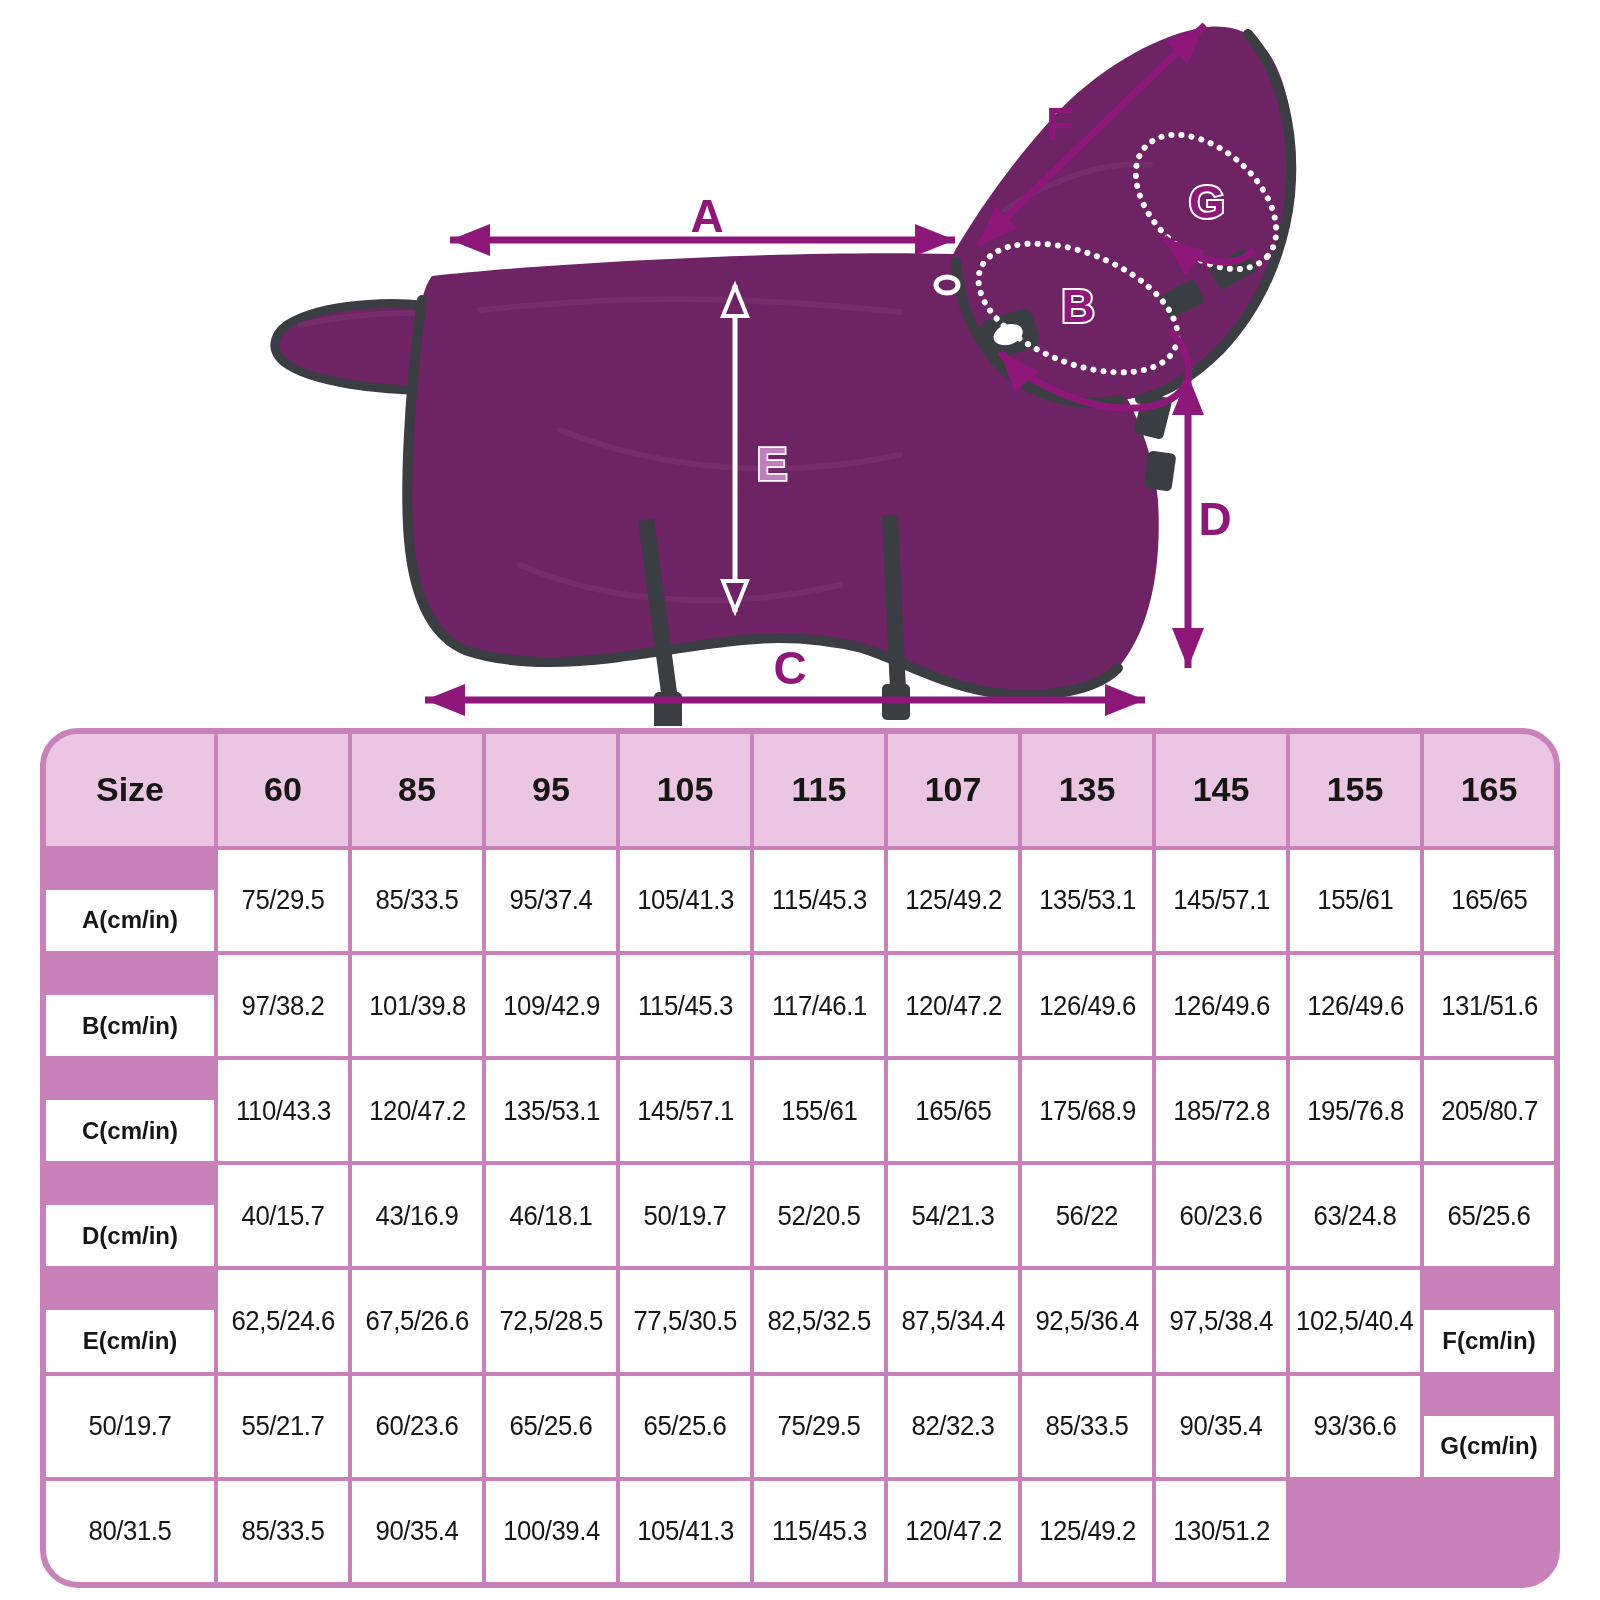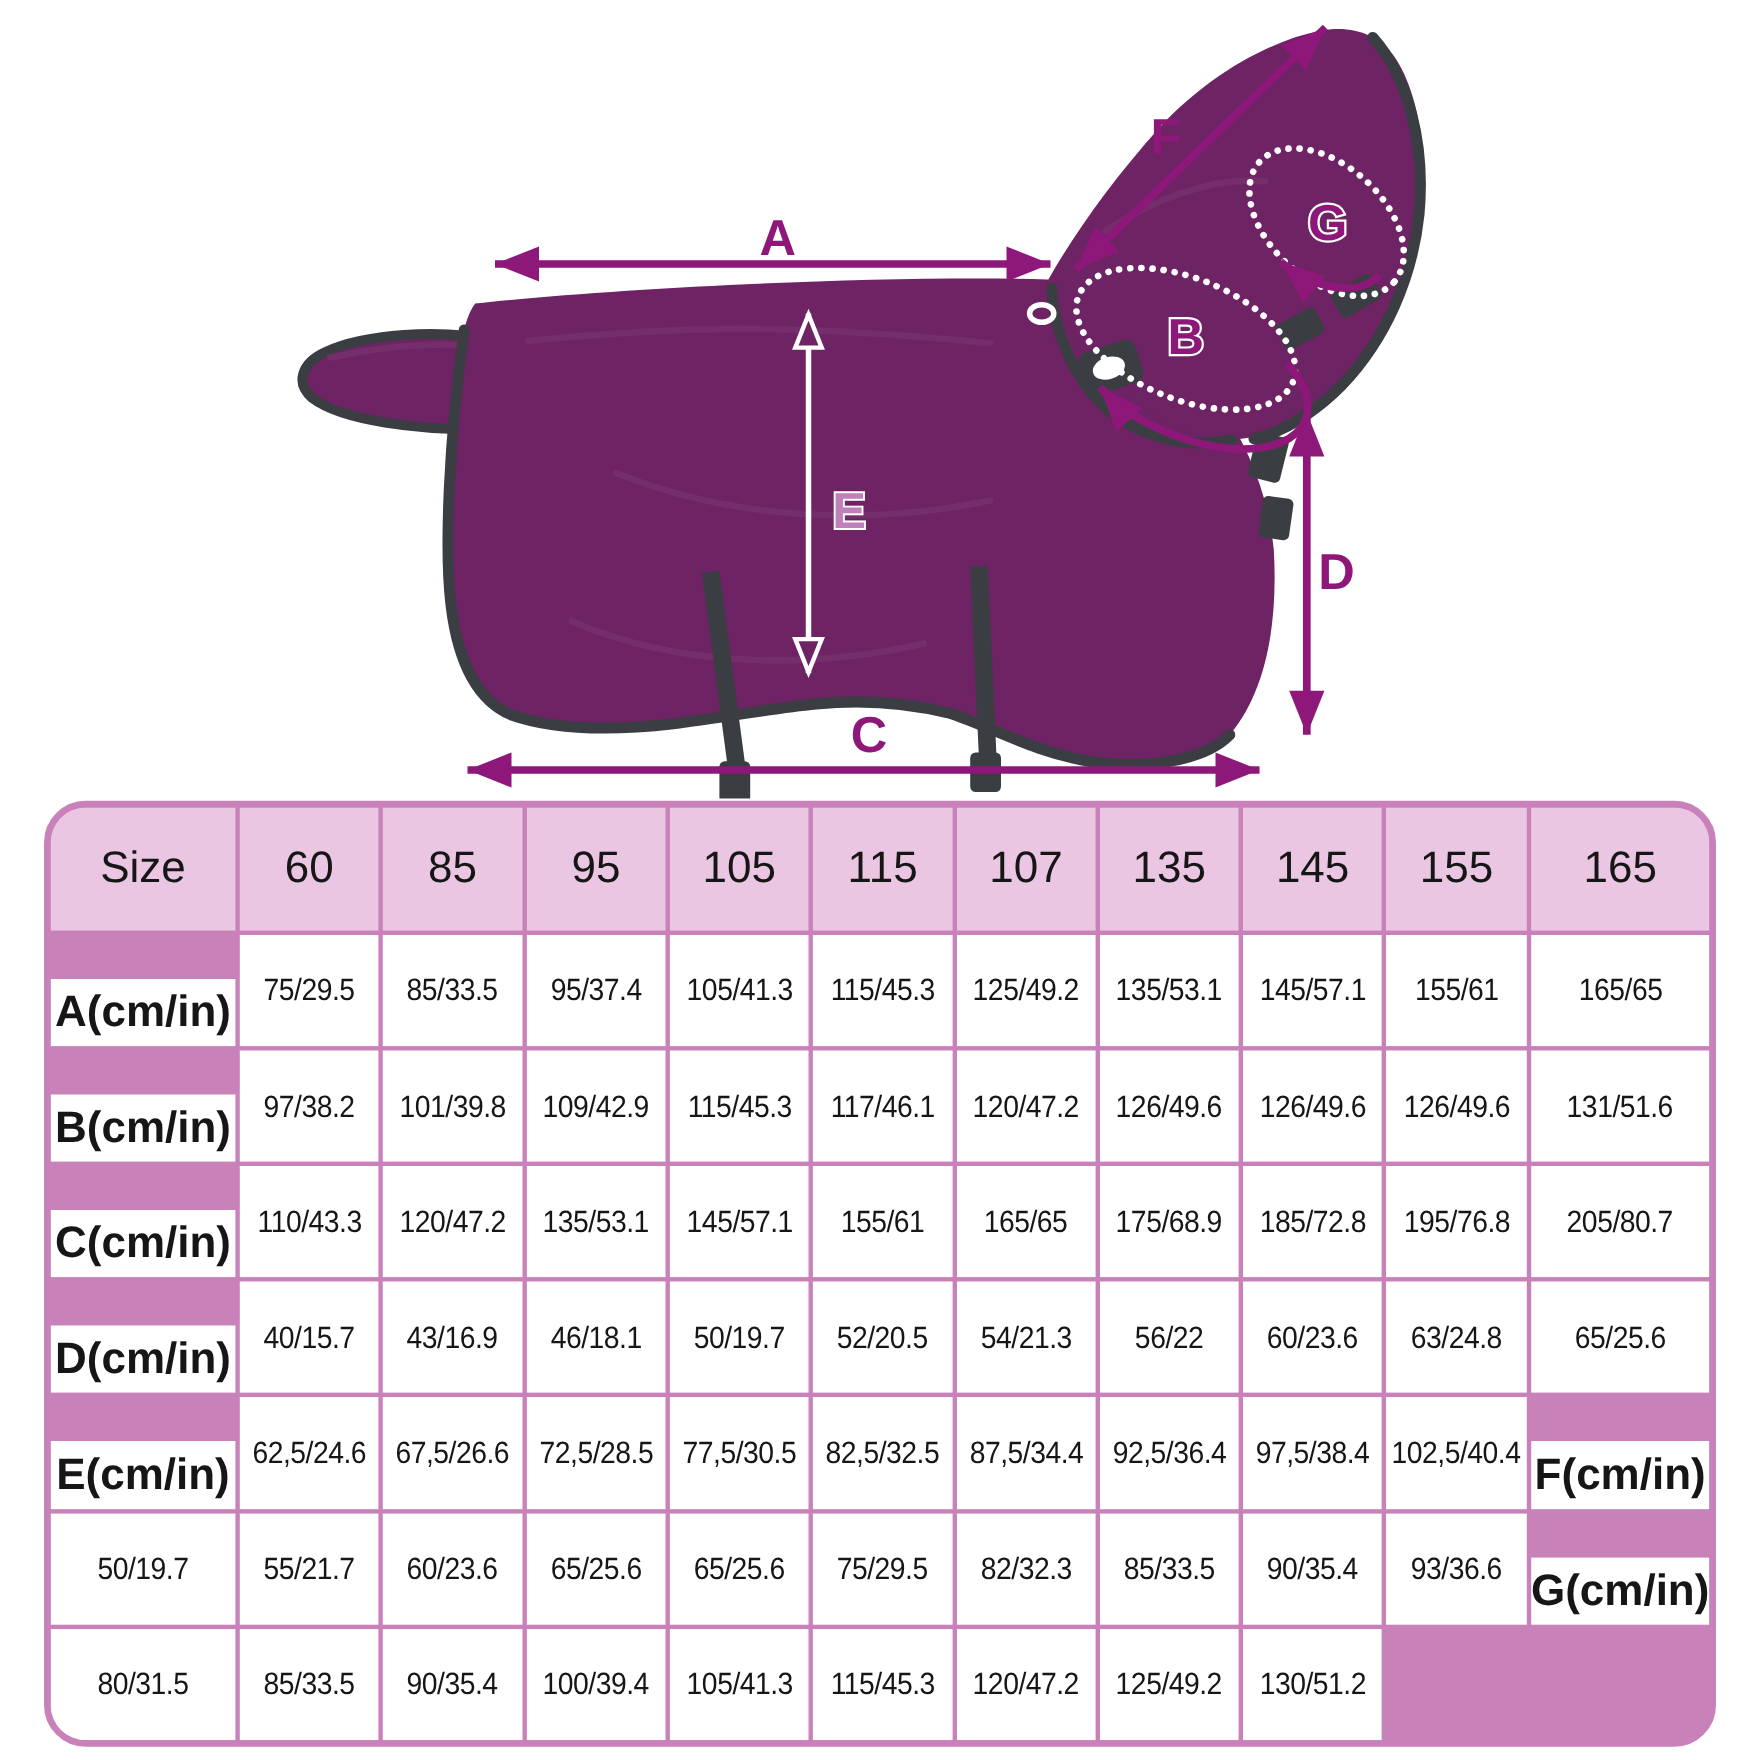--- a/index.html
+++ b/index.html
@@ -23,22 +23,22 @@
 
   
   .size-table{
     position:absolute;left:40px;top:728px;width:1520px;height:860px;box-sizing:border-box;
     background:var(--grid-pink);border:6px solid var(--grid-pink);border-radius:38px;
     overflow:hidden;display:grid;grid-template-columns:168px repeat(10,1fr);
     grid-template-rows:116fr repeat(7,105fr);gap:4px;
   }
   .cell{background:var(--cell-bg);display:flex;align-items:center;justify-content:center;
         color:var(--text-dark);}
-  .cell.head{background:var(--header-pink);font-weight:400;font-size:40px;text-align:right;}
-  .cell.rowlabel{font-weight:700;font-size:40px;margin-top:40px;}
+  .cell.head{background:var(--header-pink);font-weight:700;font-size:34px;text-align:right;}
+  .cell.rowlabel{font-weight:700;font-size:24px;margin-top:40px;}
   .cell.val{font-size:28px;}
   .cell.val span{display:inline-block;transform:scaleX(0.92);letter-spacing:-0.5px;white-space:nowrap;}
 </style>
 </head>
 <body>
 
 <div class="page">
 
   <svg class="diagram-svg" width="1600" height="726" viewBox="0 0 1600 726">
     <defs>

